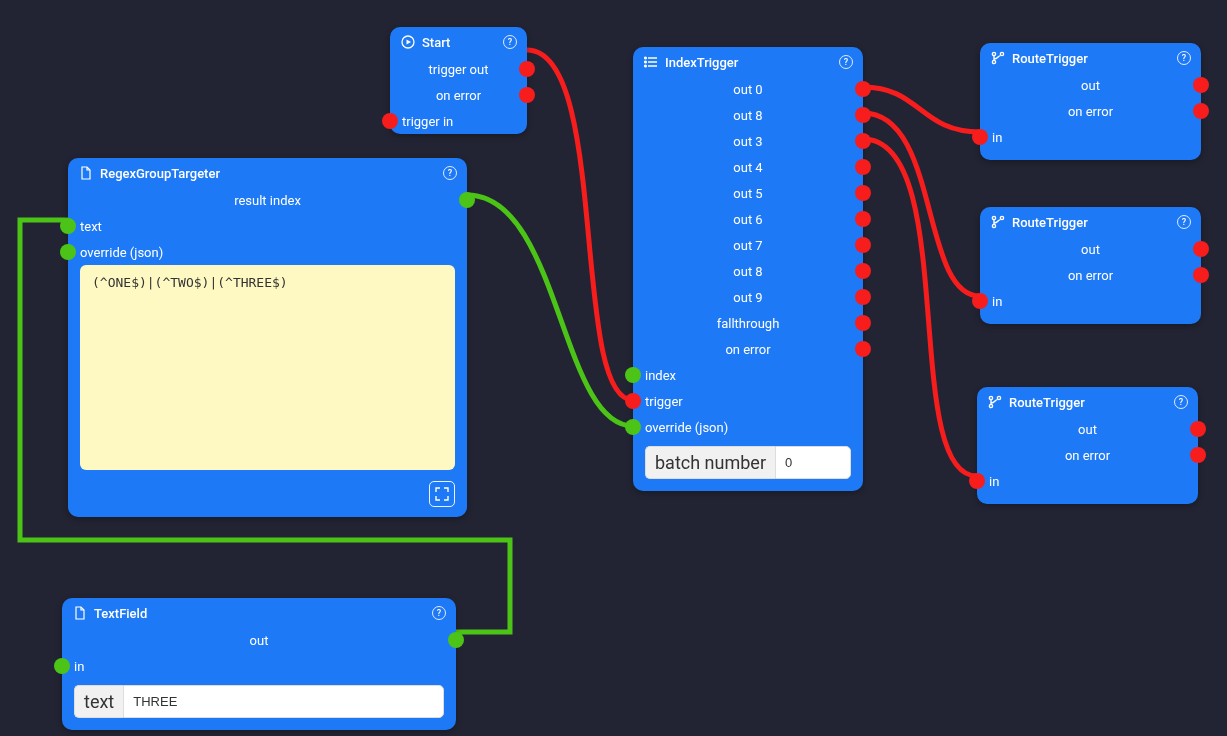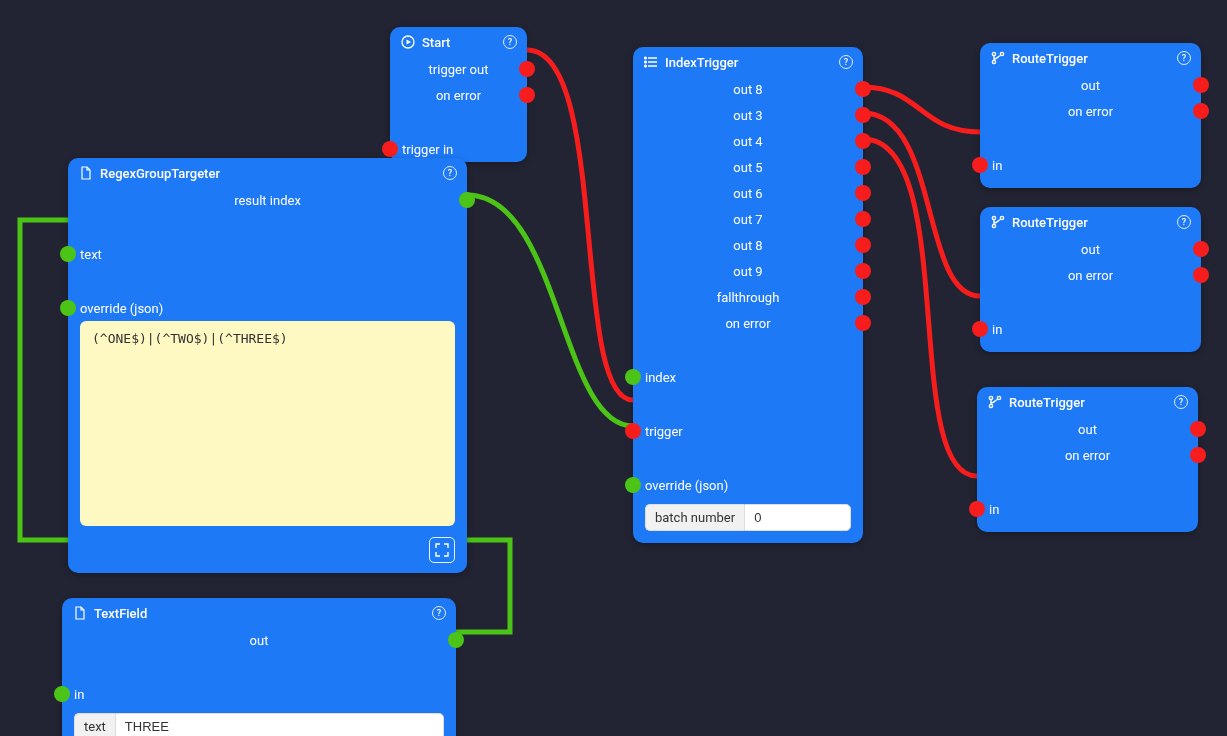--- a/index.html
+++ b/index.html
@@ -54,21 +54,21 @@
     cursor: pointer;
   }
   .port-row {
     position: relative;
     display: flex;
     align-items: center;
     height: 26px;
     padding: 0 12px;
     font-size: 13px;
   }
-  .port-row.left  { justify-content: flex-start; margin-top: 28px; }
+  .port-row.left  { justify-content: flex-start; }
   .port-row.right { justify-content: center; }
   .port-label { white-space: nowrap; }
   .port-dot {
     position: absolute;
     width: 16px; height: 16px;
     border-radius: 50%;
     top: 50%;
     transform: translateY(-50%);
     cursor: pointer;
   }
@@ -106,21 +106,21 @@
   }
   .field-row {
     display: flex;
     padding: 6px 12px 12px 12px;
   }
   .field-row .lbl {
     background: #f1f1f1;
     color: #333;
     border-radius: 5px 0 0 5px;
     padding: 5px 9px;
-    font-size: 13px;
+    font-size: 18px;
     border: 1px solid #ddd;
     border-right: none;
   }
   .field-row input {
     flex: 1;
     background: #fff;
     color: #333;
     border: 1px solid #ddd;
     border-radius: 0 5px 5px 0;
     padding: 5px 9px;
@@ -218,20 +218,24 @@
             <line x1="4" y1="11" x2="13" y2="11"></line>
             <circle cx="1.5" cy="3" r="0.8" fill="#fff"></circle>
             <circle cx="1.5" cy="7" r="0.8" fill="#fff"></circle>
             <circle cx="1.5" cy="11" r="0.8" fill="#fff"></circle>
           </svg>
       </span>
       <span class="title">IndexTrigger</span>
       <span class="help">?</span>
     </div>
     <div class="port-row right">
+        <span class="port-label">out 0</span>
+        <span class="port-dot dot-red"></span>
+      </div>
+    <div class="port-row right">
         <span class="port-label">out 8</span>
         <span class="port-dot dot-red"></span>
       </div>
     <div class="port-row right">
         <span class="port-label">out 3</span>
         <span class="port-dot dot-red"></span>
       </div>
     <div class="port-row right">
         <span class="port-label">out 4</span>
         <span class="port-dot dot-red"></span>

